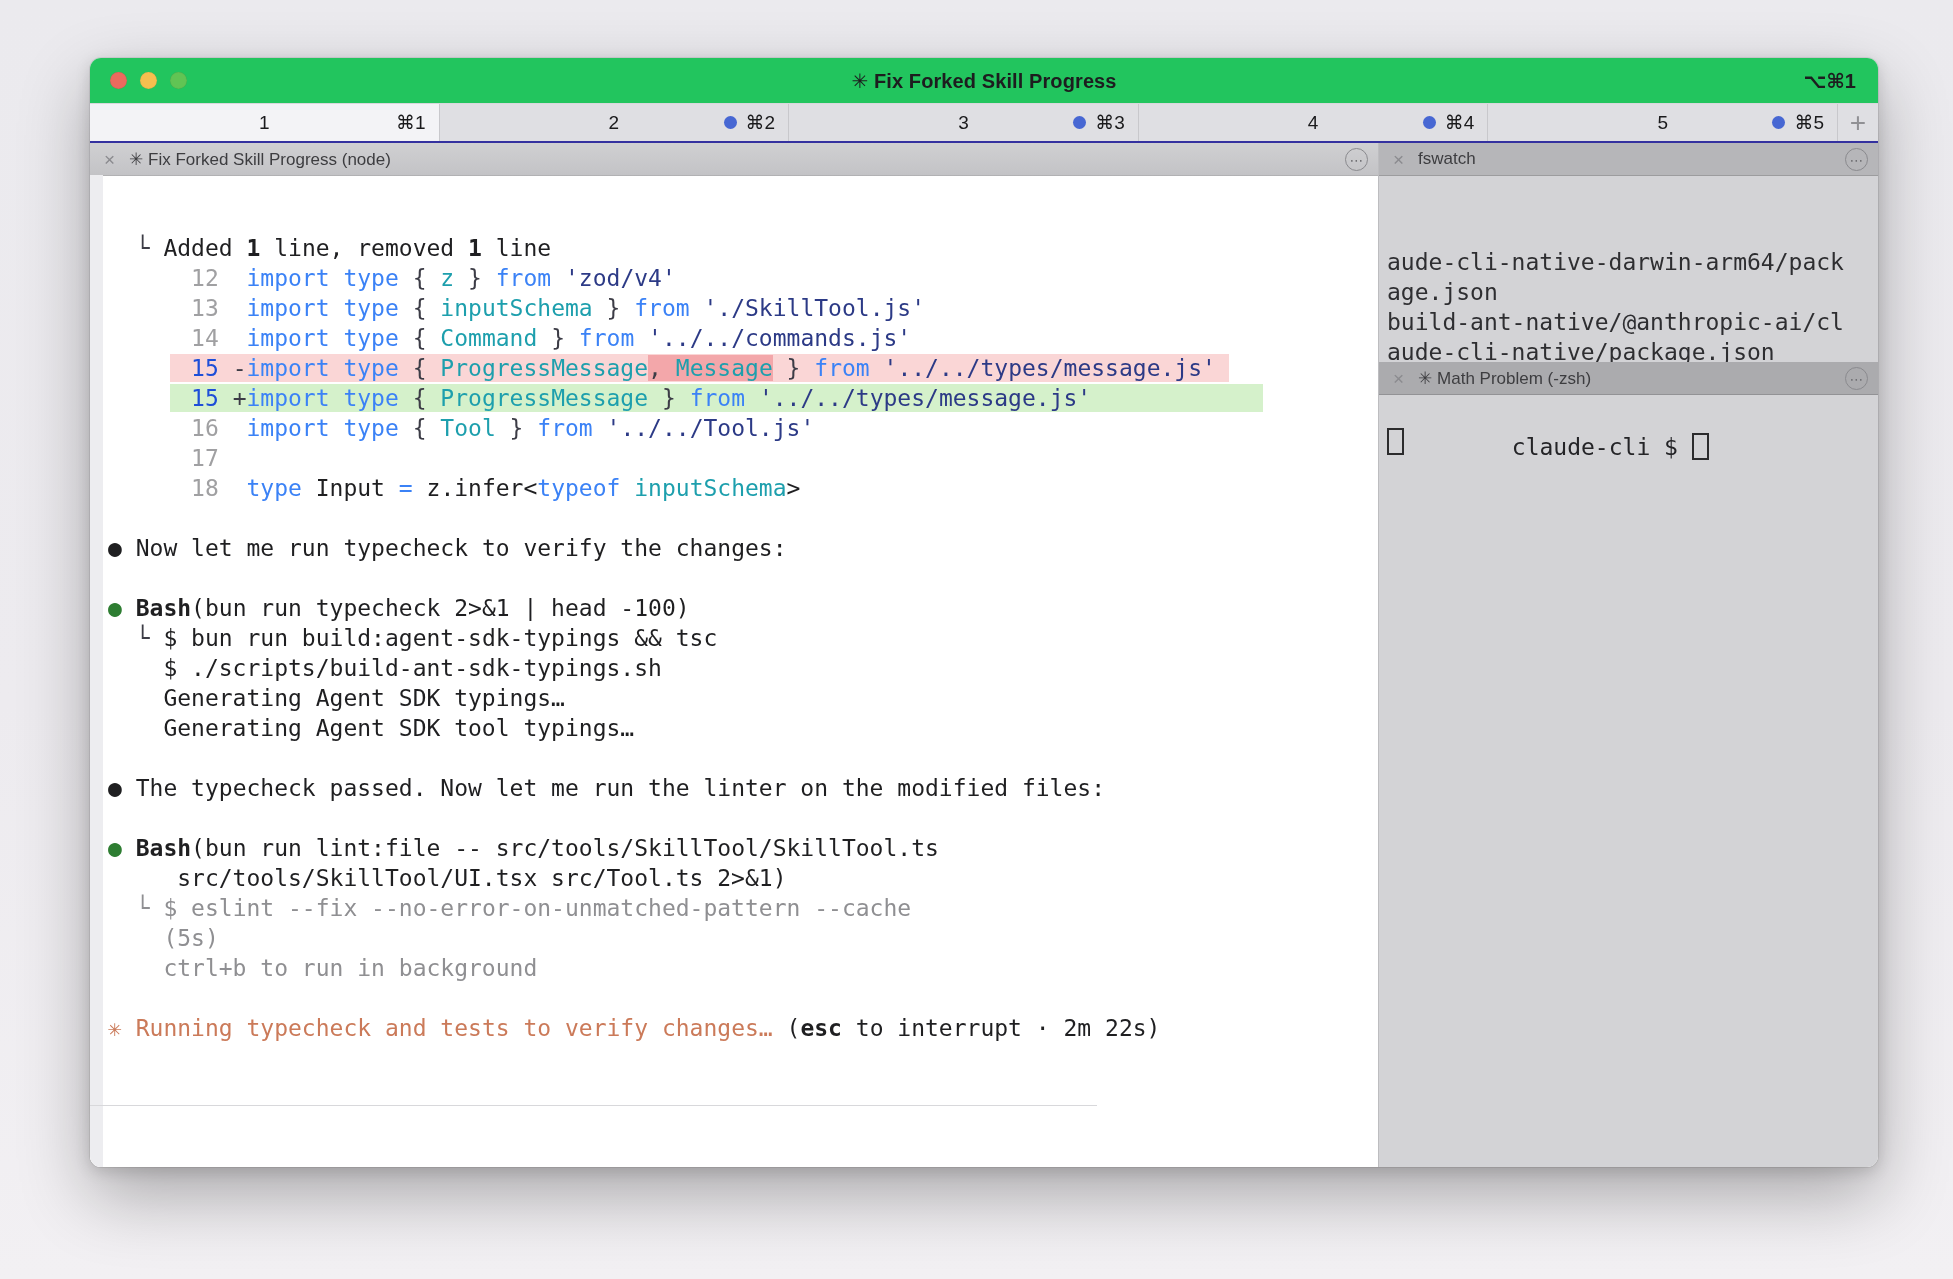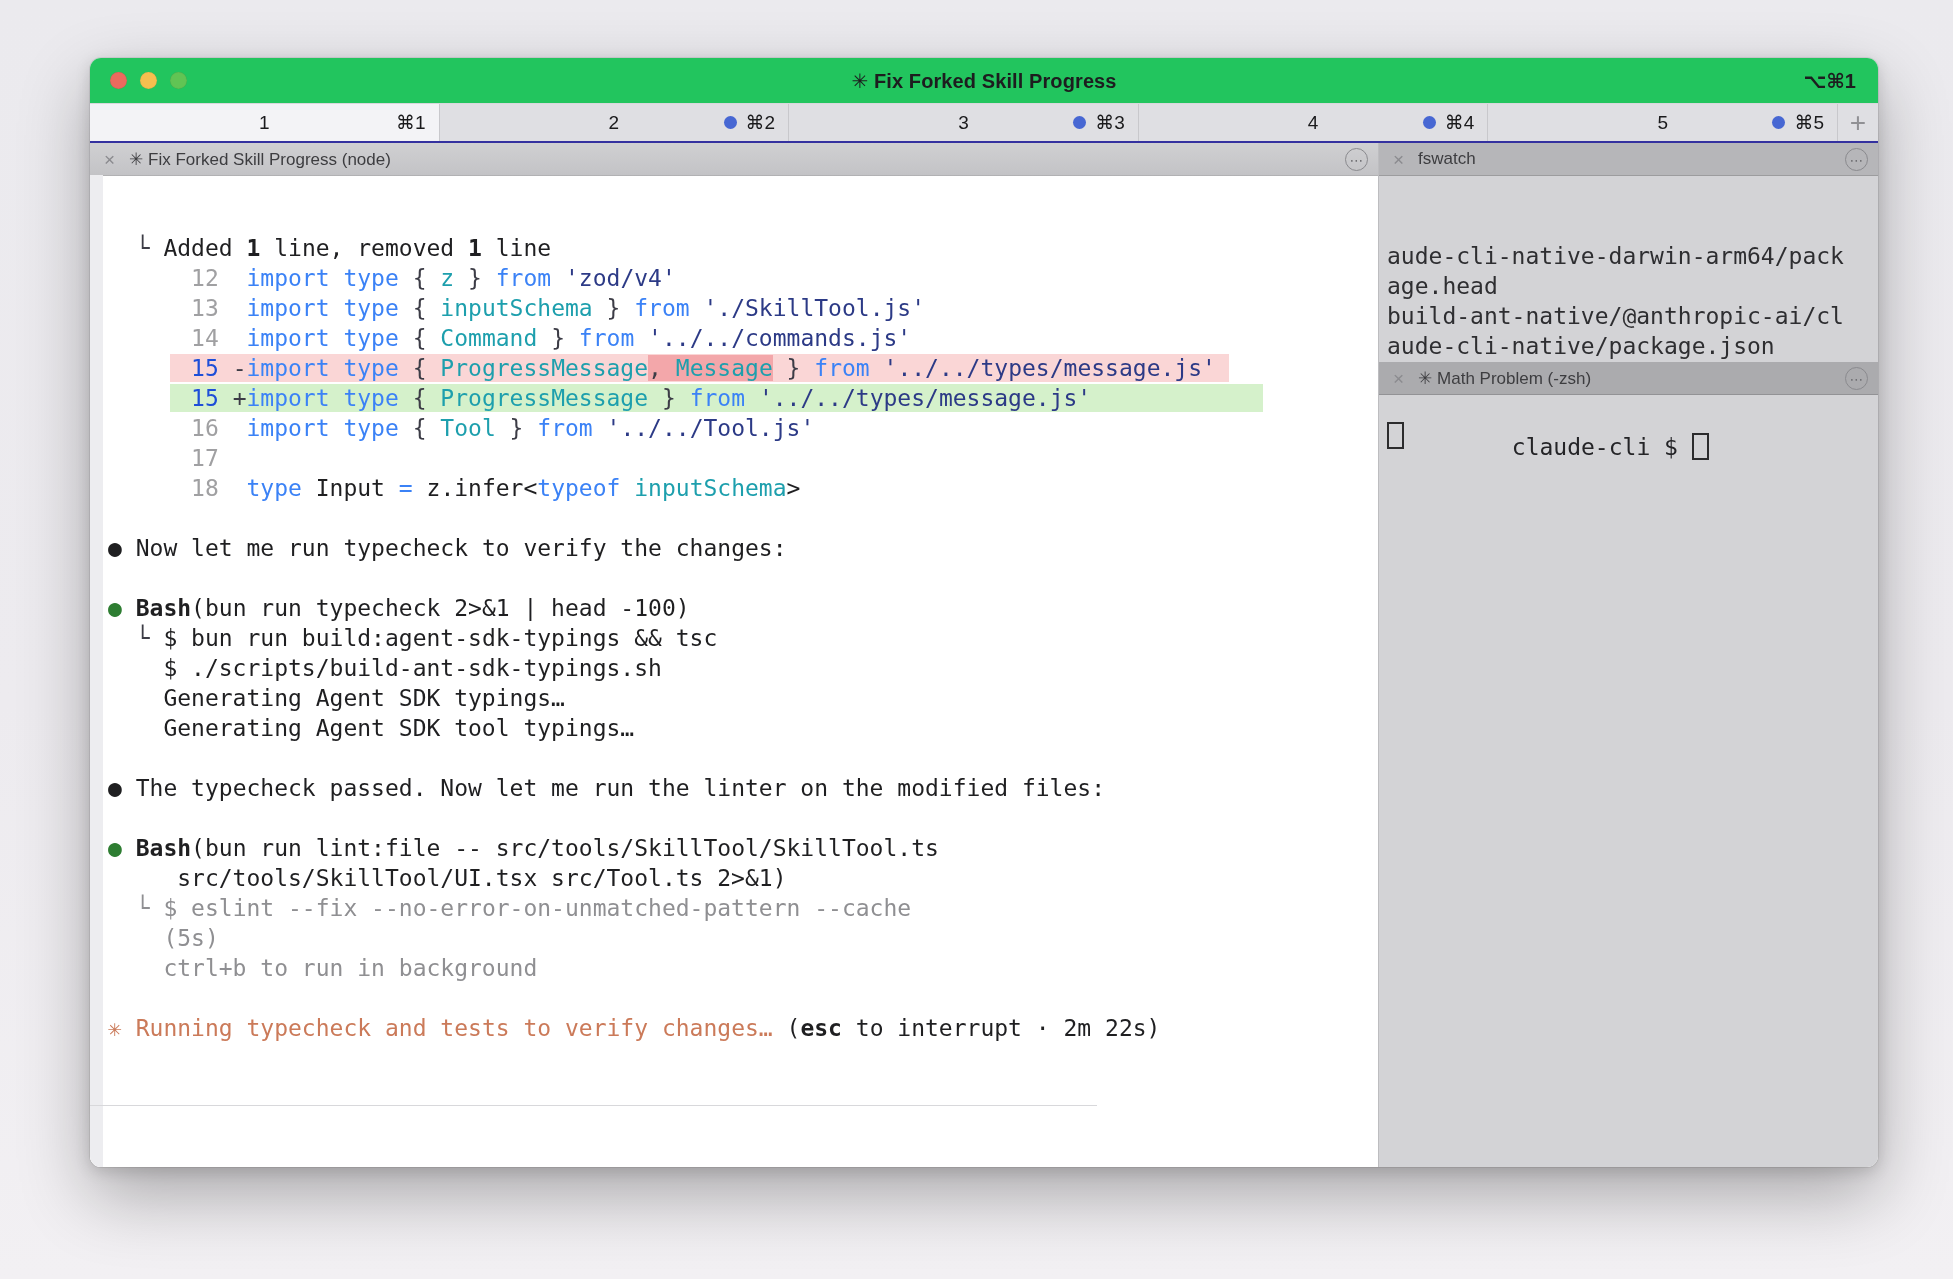--- a/index.html
+++ b/index.html
@@ -59,21 +59,21 @@
   .pun{color:#3c3c46;}
   .dim{color:#8f8f92;}
   .b{font-weight:bold;}
   .grn{color:#2e7d32;}
   .orange{color:#cb7a59;}
   .hl{background:#f3a7aa;}
   .hr{border-top:1.5px solid #d8d8db;margin-left:-18px;width:1007px;}
   .hr.first{margin-top:10px;}
   .prompt-row{height:56px;display:flex;align-items:center;}
   
-  .fs-body{position:absolute;left:0;right:4px;top:32px;height:187px;padding:6px 8px;box-sizing:border-box;
+  .fs-body{position:absolute;left:0;right:4px;top:32px;height:187px;padding:12px 8px;box-sizing:border-box;
            font-family:"DejaVu Sans Mono","DejaVu Sans",monospace;font-size:23px;line-height:30px;color:#2e2e31;white-space:pre;}
   .fs-line{height:30px;}
   .success{color:#3fa24c;}
   .hollow-cursor{display:inline-block;width:17px;height:27px;border:2.5px solid #2b2b2d;box-sizing:border-box;vertical-align:middle;margin-top:-4px;}
   .math-body{position:absolute;left:0;right:0;top:251px;padding:8px 22px;
              font-family:"DejaVu Sans Mono","DejaVu Sans",monospace;font-size:23px;line-height:30px;color:#242427;white-space:pre;}
 </style>
 </head>
 <body>
 
@@ -149,21 +149,21 @@
       </div>
     </div>
 
     <div class="right-col">
       <div class="pane-header fs-header">
         <span class="close-x">×</span>
         <span>fswatch</span>
         <span class="menu-btn">⋯</span>
       </div>
       <div class="fs-body">
-        <div><div class="fs-line">aude-cli-native-darwin-arm64/pack</div><div class="fs-line">age.head</div><div class="fs-line">build-ant-native/@anthropic-ai/cl</div><div class="fs-line">aude-cli-native/package.json</div></div>
+        <div><div class="fs-line">aude-cli-native-darwin-arm64/pack</div><div class="fs-line">age.json</div><div class="fs-line">build-ant-native/@anthropic-ai/cl</div><div class="fs-line">aude-cli-native/package.json</div></div>
         <div class="fs-line"><span class="hollow-cursor"></span></div>
       </div>
       <div class="pane-header math-header">
         <span class="close-x">×</span>
         <span>✳ Math Problem (-zsh)</span>
         <span class="menu-btn">⋯</span>
       </div>
       <div class="math-body">
         <span>claude-cli $ </span><span class="hollow-cursor"></span>
       </div>

